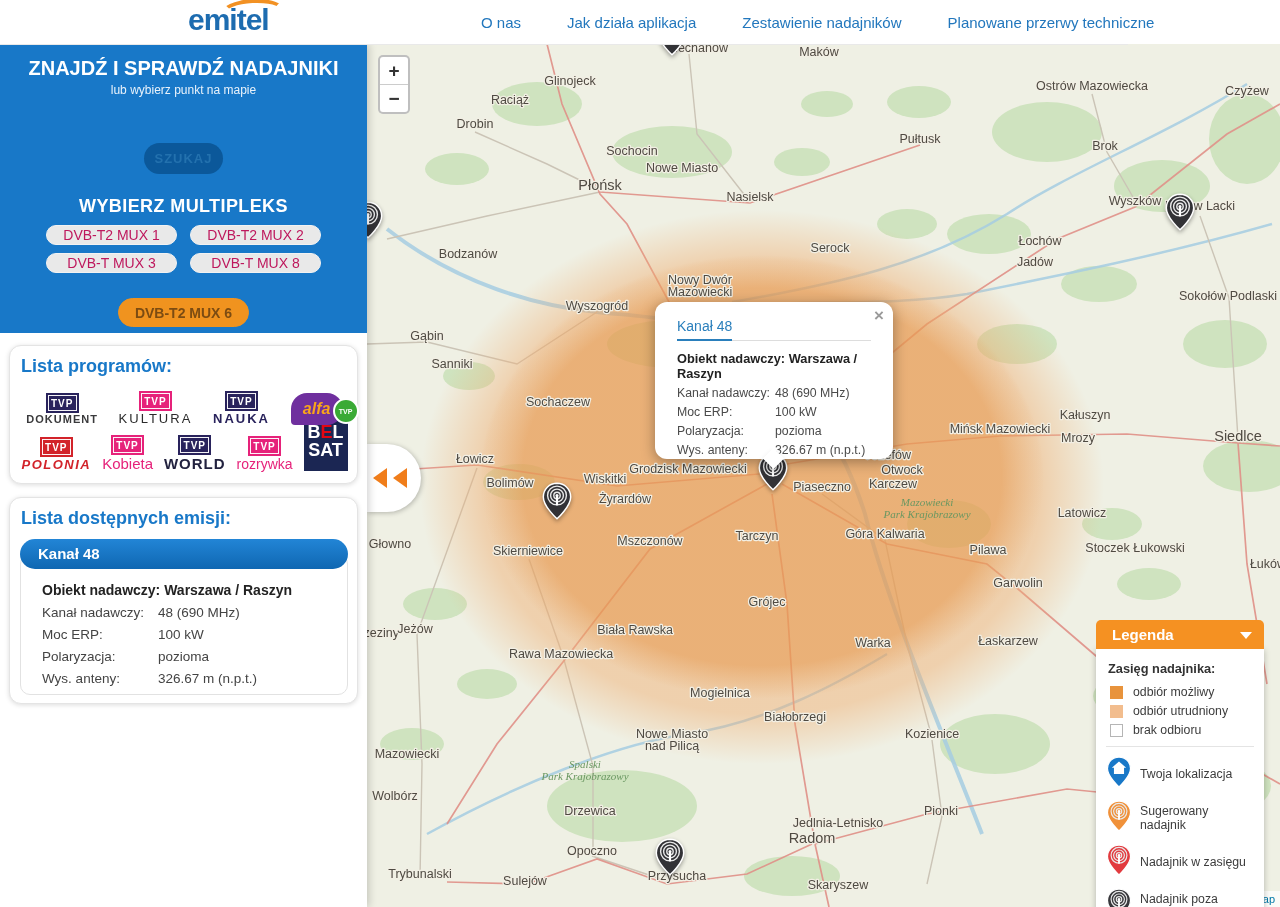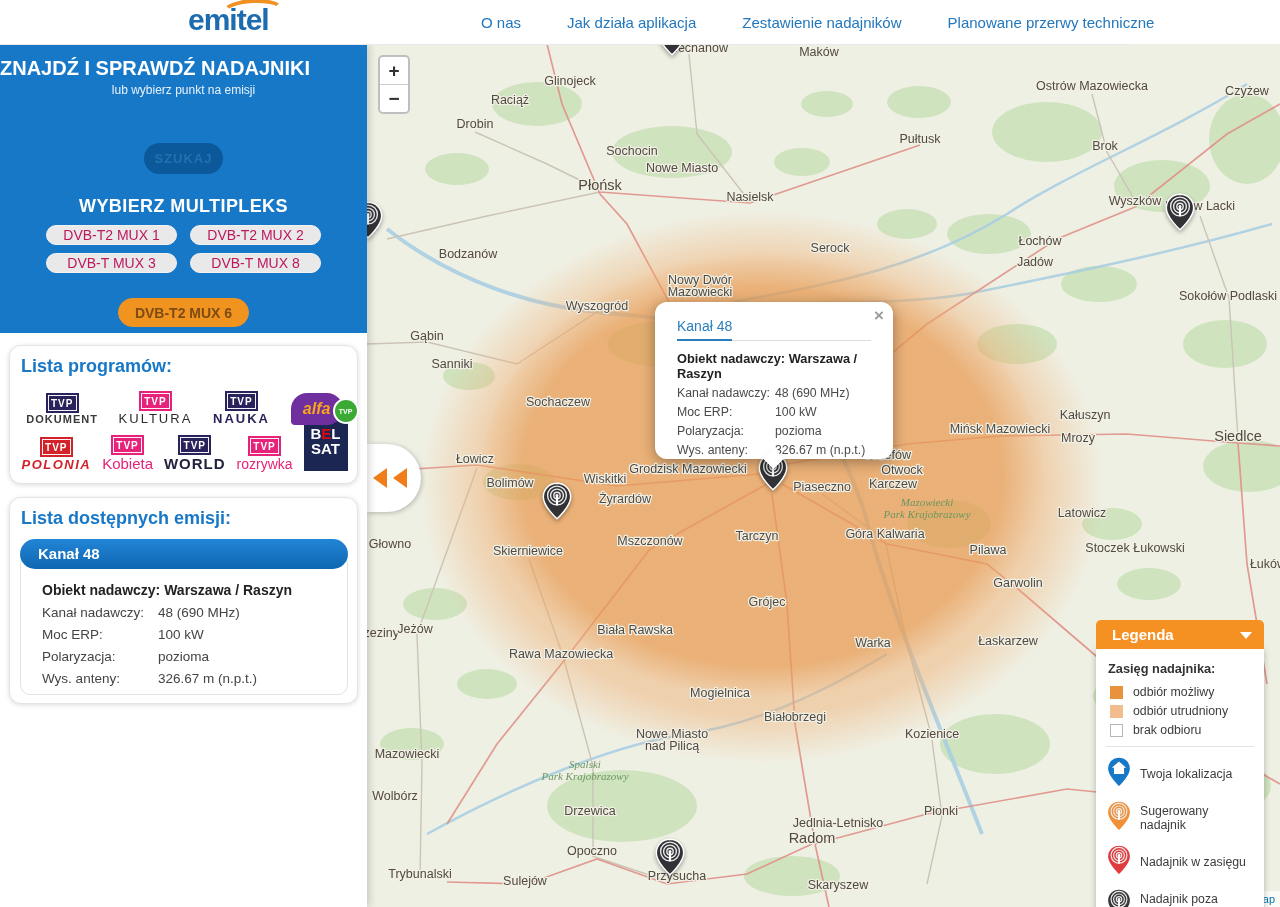--- a/index.html
+++ b/index.html
@@ -12,21 +12,21 @@
         letter-spacing:-1px;}
   .logo .swoosh{position:absolute;left:33px;top:-4px;width:56px;height:18px;
         border:4px solid transparent;border-top-color:#f29123;border-radius:50%;
         transform:rotate(-3deg);}
   .nav{position:absolute;left:481px;top:0;height:44px;display:flex;align-items:center;gap:46px;}
   .nav-link{color:#2277bd;font-size:15px;cursor:pointer;white-space:nowrap;}
   
   .sidebar{position:absolute;left:0;top:44px;width:367px;height:863px;background:#fff;
            z-index:50;box-shadow:2px 0 8px rgba(0,0,0,.18);}
   .blue-panel{position:relative;width:367px;height:289px;background:#1878c8;}
-  .sb-title{padding-top:13px;color:#fff;font-size:20px;font-weight:bold;}
+  .sb-title{padding-top:13px;text-align:center;color:#fff;font-size:20px;font-weight:bold;}
   .sb-sub{text-align:center;color:#e8f2fb;font-size:12px;margin-top:3px;}
   .search-wrap{position:absolute;left:10px;top:59px;width:347px;height:31px;background:#fff;
                border-radius:17px;}
   .search-input{position:absolute;left:15px;top:0;width:295px;height:31px;border:none;outline:none;
                 background:transparent;font-size:14px;color:#333;font-family:"Liberation Sans",sans-serif;}
   .search-input::placeholder{color:#8d969e;}
   .target-icon{position:absolute;right:5px;top:4px;width:23px;height:23px;cursor:pointer;}
   .szukaj{position:absolute;left:144px;top:99px;width:79px;height:31px;border:none;border-radius:17px;
           background:#0b589a;color:#2371ae;font-size:13px;font-weight:bold;letter-spacing:1px;}
   .mux-head{position:absolute;top:152px;width:100%;text-align:center;color:#fff;font-size:18px;
@@ -47,21 +47,21 @@
   .tvp-badge{position:relative;width:33px;height:20px;color:#fff;font-size:10px;font-weight:bold;
              display:flex;align-items:center;justify-content:center;letter-spacing:1px;}
   .tvp-badge::after{content:'';position:absolute;inset:2px;border:1px solid rgba(255,255,255,.95);}
   .ch-name{white-space:nowrap;line-height:1;}
   .alfa-blob{position:relative;width:52px;height:32px;background:#6f2f9e;border-radius:16px 16px 16px 4px;
              display:flex;align-items:center;justify-content:center;color:#f9a51a;
              font-weight:bold;font-style:italic;font-size:16px;}
   .alfa-tvp{position:absolute;right:-16px;top:5px;width:22px;height:22px;border-radius:50%;
             background:#3aaa35;color:#fff;font-size:7px;font-weight:bold;display:flex;
             align-items:center;justify-content:center;border:2px solid #fff;font-style:normal;}
-  .belsat{width:44px;height:60px;background:#1b2653;color:#fff;font-weight:bold;font-size:15px;
+  .belsat{width:44px;height:60px;background:#1b2653;color:#fff;font-weight:bold;font-size:18px;
           display:flex;flex-direction:column;align-items:center;justify-content:center;line-height:1;}
   .belsat .red{color:#e30613;}
   .em-pill{position:absolute;left:10px;top:41px;width:328px;height:30px;border-radius:16px;
            background:linear-gradient(#2285d6,#0f67b2);color:#fff;font-weight:bold;font-size:15px;
            line-height:30px;padding-left:18px;box-sizing:border-box;z-index:2;}
   .em-box{position:absolute;left:10px;top:56px;width:328px;height:141px;border:1px solid #e2e2e2;
           border-radius:10px;box-sizing:border-box;}
   .em-content{padding:27px 0 0 21px;}
   .det-title{font-size:14px;font-weight:bold;color:#222;margin-bottom:7px;}
   .det-row{display:flex;font-size:13.5px;color:#444;margin-bottom:7px;}
@@ -135,21 +135,21 @@
       <span class="nav-link">O nas</span>
       <span class="nav-link">Jak działa aplikacja</span>
       <span class="nav-link">Zestawienie nadajników</span>
       <span class="nav-link">Planowane przerwy techniczne</span>
     </div>
 </div>
 
 <div class="sidebar">
   <div class="blue-panel">
     <div class="sb-title">ZNAJDŹ I SPRAWDŹ NADAJNIKI</div>
-    <div class="sb-sub">lub wybierz punkt na emisji</div>
+    <div class="sb-sub">lub wybierz punkt na mapie</div>
     <button class="szukaj">SZUKAJ</button>
     <div class="mux-head">WYBIERZ MULTIPLEKS</div>
     <div class="mux-grid">
         <button class="mux-btn">DVB-T2 MUX 1</button>
         <button class="mux-btn">DVB-T2 MUX 2</button>
         <button class="mux-btn">DVB-T MUX 3</button>
         <button class="mux-btn">DVB-T MUX 8</button>
       </div>
     <div class="mux-active-wrap"><button class="mux-btn active">DVB-T2 MUX 6</button></div>
   </div>

